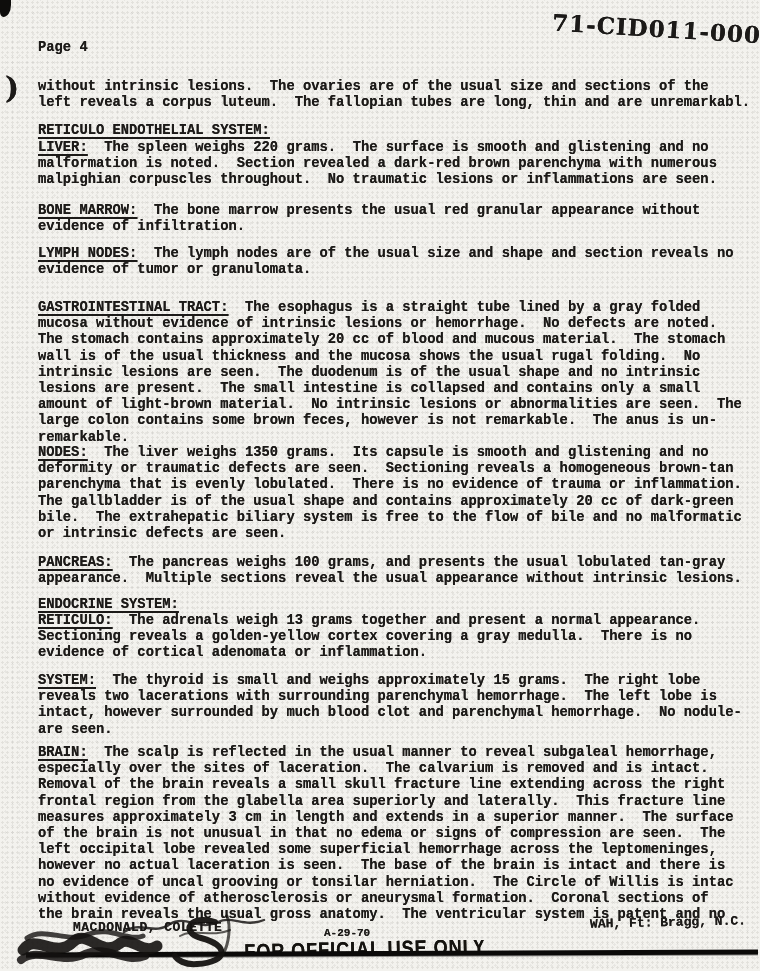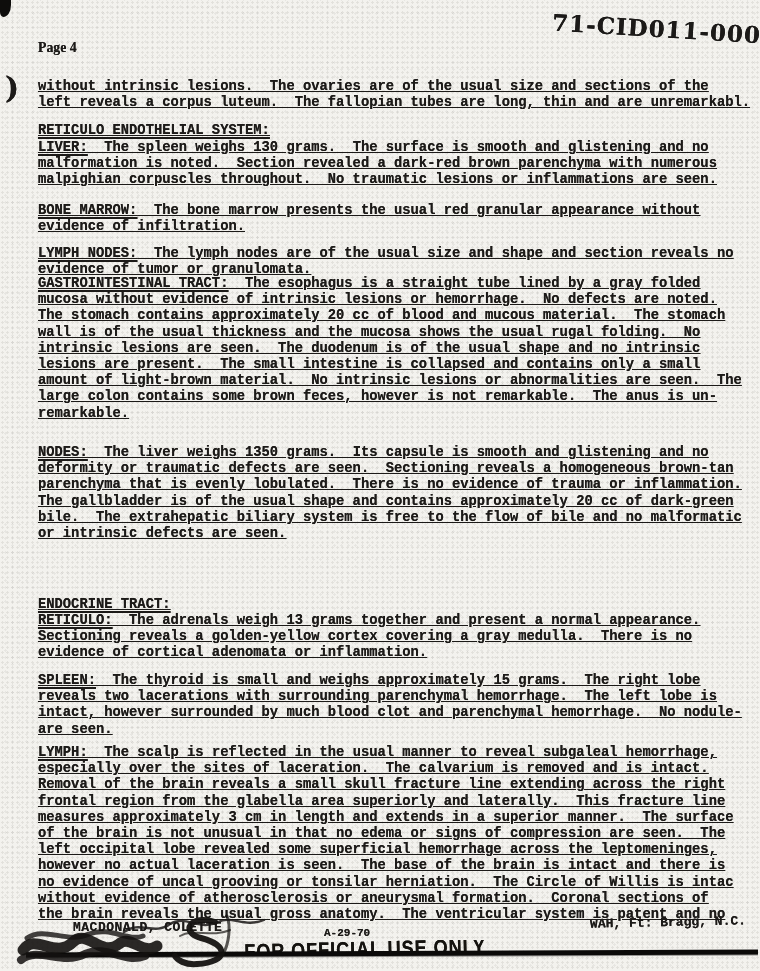--- a/index.html
+++ b/index.html
@@ -19,23 +19,23 @@
     background-position:0 0,2px 3px;
     color:#1c1a18;
   }
   .typed{
     position:absolute;
     font-family:"Liberation Mono", monospace;
     font-size:13.8px;line-height:16.2px;font-weight:bold;
     white-space:pre;
     text-shadow:0 0 0.6px rgba(25,22,20,0.85);
   }
-  .col{left:38px;width:714px;text-decoration:underline;}
+  .col{left:38px;width:714px;}
   .head{text-decoration:underline;text-decoration-thickness:1.5px;text-underline-offset:3px;text-align:center;}
-  .page-label{left:38px;top:40px;font-family:Liberation Serif, serif;}
+  .page-label{left:38px;top:40px;}
   .doc-number{
     left:552px;top:22px;
     font-family:"DejaVu Serif", serif;
     font-size:23px;font-weight:bold;letter-spacing:1px;
     transform:rotate(3.5deg);
     white-space:nowrap;
     text-shadow:0 0 0.5px #111;
   }
   .margin-paren{
     left:5px;top:80px;font-size:30px;font-weight:bold;
@@ -80,60 +80,62 @@
 
   <div class="typed doc-number">71-CID011-00015</div>
 
   <div class="typed margin-paren">)</div>
 
   <div class="typed col" style="top:79px"><span>without intrinsic lesions.  The ovaries are of the usual size and sections of the
 left reveals a corpus luteum.  The fallopian tubes are long, thin and are unremarkabl.</span></div>
 
   <div class="typed col" style="top:123px"><span class="head">RETICULO ENDOTHELIAL SYSTEM:</span></div>
 
-  <div class="typed col" style="top:140px"><span class="head">LIVER:</span><span>  The spleen weighs 130 grams.  The surface is smooth and glistening and no
+  <div class="typed col" style="top:140px"><span class="head">LIVER:</span><span>  The spleen weighs 220 grams.  The surface is smooth and glistening and no
 malformation is noted.  Section revealed a dark-red brown parenchyma with numerous
 malpighian corpuscles throughout.  No traumatic lesions or inflammations are seen.</span></div>
 
   <div class="typed col" style="top:203px"><span class="head">BONE MARROW:</span><span>  The bone marrow presents the usual red granular appearance without
 evidence of infiltration.</span></div>
 
   <div class="typed col" style="top:246px"><span class="head">LYMPH NODES:</span><span>  The lymph nodes are of the usual size and shape and section reveals no
 evidence of tumor or granulomata.</span></div>
 
-  <div class="typed col" style="top:276px"><span class="head">GASTROINTESTINAL TRACT:</span><span>  The esophagus is a straight tube lined by a gray folded
+  <div class="typed col" style="top:300px"><span class="head">GASTROINTESTINAL TRACT:</span><span>  The esophagus is a straight tube lined by a gray folded
 mucosa without evidence of intrinsic lesions or hemorrhage.  No defects are noted.
 The stomach contains approximately 20 cc of blood and mucous material.  The stomach
 wall is of the usual thickness and the mucosa shows the usual rugal folding.  No
 intrinsic lesions are seen.  The duodenum is of the usual shape and no intrinsic
 lesions are present.  The small intestine is collapsed and contains only a small
 amount of light-brown material.  No intrinsic lesions or abnormalities are seen.  The
 large colon contains some brown feces, however is not remarkable.  The anus is un-
 remarkable.</span></div>
 
   <div class="typed col" style="top:445px"><span class="head">NODES:</span><span>  The liver weighs 1350 grams.  Its capsule is smooth and glistening and no
 deformity or traumatic defects are seen.  Sectioning reveals a homogeneous brown-tan
 parenchyma that is evenly lobulated.  There is no evidence of trauma or inflammation.
 The gallbladder is of the usual shape and contains approximately 20 cc of dark-green
 bile.  The extrahepatic biliary system is free to the flow of bile and no malformatic
 or intrinsic defects are seen.</span></div>
 
+  <div class="typed col" style="top:555px"><span class="head">PANCREAS:</span><span>  The pancreas weighs 100 grams, and presents the usual lobulated tan-gray
+appearance.  Multiple sections reveal the usual appearance without intrinsic lesions.</span></div>
 
-  <div class="typed col" style="top:597px"><span class="head">ENDOCRINE TRACT:</span></div>
+  <div class="typed col" style="top:597px"><span class="head">ENDOCRINE SYSTEM:</span></div>
 
   <div class="typed col" style="top:613px"><span class="head">RETICULO:</span><span>  The adrenals weigh 13 grams together and present a normal appearance.
 Sectioning reveals a golden-yellow cortex covering a gray medulla.  There is no
 evidence of cortical adenomata or inflammation.</span></div>
 
-  <div class="typed col" style="top:673px"><span class="head">SPLEEN:</span><span>  The thyroid is small and weighs approximately 15 grams.  The right lobe
+  <div class="typed col" style="top:673px"><span class="head">SYSTEM:</span><span>  The thyroid is small and weighs approximately 15 grams.  The right lobe
 reveals two lacerations with surrounding parenchymal hemorrhage.  The left lobe is
 intact, however surrounded by much blood clot and parenchymal hemorrhage.  No nodule-
 are seen.</span></div>
 
-  <div class="typed col" style="top:745px"><span class="head">LYMPH:</span><span>  The scalp is reflected in the usual manner to reveal subgaleal hemorrhage,
+  <div class="typed col" style="top:745px"><span class="head">BRAIN:</span><span>  The scalp is reflected in the usual manner to reveal subgaleal hemorrhage,
 especially over the sites of laceration.  The calvarium is removed and is intact.
 Removal of the brain reveals a small skull fracture line extending across the right
 frontal region from the glabella area superiorly and laterally.  This fracture line
 measures approximately 3 cm in length and extends in a superior manner.  The surface
 of the brain is not unusual in that no edema or signs of compression are seen.  The
 left occipital lobe revealed some superficial hemorrhage across the leptomeninges,
 however no actual laceration is seen.  The base of the brain is intact and there is
 no evidence of uncal grooving or tonsilar herniation.  The Circle of Willis is intac
 without evidence of atherosclerosis or aneurysmal formation.  Coronal sections of
 the brain reveals the usual gross anatomy.  The ventricular system is patent and no</span></div>

